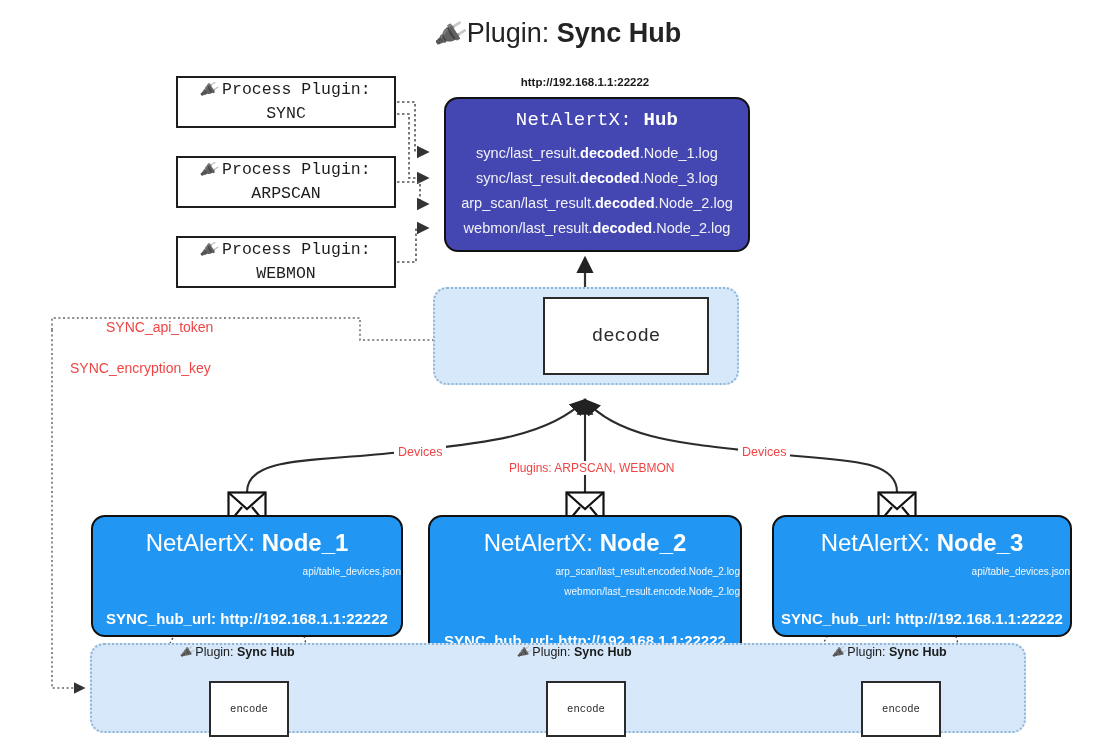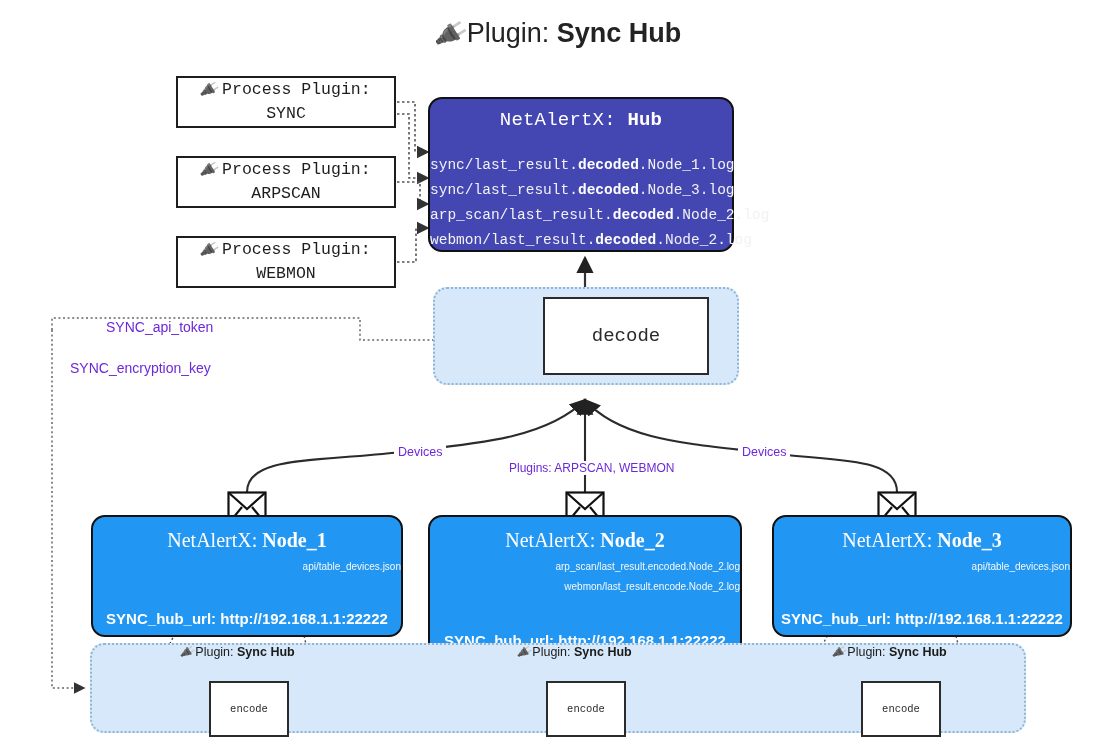--- a/index.html
+++ b/index.html
@@ -33,30 +33,30 @@
   #proc-sync{left:176px;top:76px;width:220px;height:52px;}
   #proc-arp{left:176px;top:156px;width:220px;height:52px;}
   #proc-web{left:176px;top:236px;width:220px;height:52px;}
 
   
   #hub-url{
     position:absolute;left:430px;top:76px;width:310px;text-align:center;
     font-size:11.5px;font-weight:bold;color:#1b1b1b;
   }
   #hub{
-    position:absolute;left:428px;top:97px;width:306px;height:155px;
+    position:absolute;left:444px;top:97px;width:306px;height:155px;
     background:#4446b2;border:2.5px solid #111111;border-radius:14px;
     box-sizing:border-box;padding-top:10px;
   }
   #hub .hub-title{
     font-family:"Liberation Mono","DejaVu Sans Mono",monospace;
     font-size:19px;color:#ffffff;text-align:center;letter-spacing:.2px;
   }
   #hub .hub-title .strong{font-weight:bold;}
-  #hub .loglist{margin-top:22px;font-family:Liberation Mono, monospace;}
+  #hub .loglist{margin-top:10px;}
   #hub .logline{
     font-size:14.5px;color:#f2f2f5;line-height:1.72;white-space:nowrap;text-align:center;
   }
   #hub .logline b{font-weight:bold;color:#ffffff;}
 
   
   .bluebox{
     position:absolute;background:#d6e8f9;border:2px dotted #8fb6d6;
     border-radius:14px;box-sizing:border-box;
   }
@@ -82,39 +82,39 @@
   #plabel-1{left:181px;}
   #plabel-2{left:518px;}
   #plabel-3{left:833px;}
 
   
   .node{
     position:absolute;background:#2196f3;border:2.5px solid #111111;
     border-radius:14px;box-sizing:border-box;padding-top:12px;
   }
   .node .node-title{
-    font-family:Liberation Serif, serif;
-    font-size:20px;color:#ffffff;text-align:center;
+    font-family:Liberation Sans, sans-serif;
+    font-size:24px;color:#ffffff;text-align:center;
   }
   .node .node-title .strong{font-weight:bold;}
   .node .node-line{
     font-size:10px;color:#f4f8fc;text-align:right;line-height:1.75;margin-top:6px;white-space:nowrap;
   }
   .node .node-line.tight{margin-top:2px;}
   .node .node-foot{
     position:absolute;left:0;bottom:8px;width:100%;text-align:center;
     font-size:15px;font-weight:bold;color:#ffffff;white-space:nowrap;
   }
   #node-1{left:91px;top:515px;width:312px;height:122px;}
   #node-2{left:428px;top:515px;width:314px;height:144px;}
   #node-3{left:772px;top:515px;width:300px;height:122px;}
 
   
   .edge-label{
-    position:absolute;font-size:12.5px;color:#6d28d9;background:#ffffff;
+    position:absolute;font-size:12.5px;color:#ef4444;background:#ffffff;
     padding:0 4px;white-space:nowrap;
   }
   #lbl-devices-1{left:394px;top:445px;}
   #lbl-devices-2{left:738px;top:445px;}
   #lbl-plugins{left:505px;top:461px;font-size:12px;}
   #lbl-api-token{left:102px;top:319px;font-size:14px;}
   #lbl-enc-key{left:66px;top:360px;font-size:14px;}
 
   
   .envelope{position:absolute;width:40px;height:34px;}
@@ -182,20 +182,21 @@
     <div>ARPSCAN</div>
   </div>
   <div class="procbox" id="proc-web">
     <div class="l1">
         <span class="plug">🔌</span>
         <span>Process Plugin:</span>
       </div>
     <div>WEBMON</div>
   </div>
 
+  <div id="hub-url">http://192.168.1.1:22222</div>
   <div id="hub">
     <div class="hub-title"><span>NetAlertX: </span><span class="strong">Hub</span></div>
     <div class="loglist">
       <div class="logline"><span>sync/last_result.</span><b>decoded</b><span>.Node_1.log</span></div>
       <div class="logline"><span>sync/last_result.</span><b>decoded</b><span>.Node_3.log</span></div>
       <div class="logline"><span>arp_scan/last_result.</span><b>decoded</b><span>.Node_2.log</span></div>
       <div class="logline"><span>webmon/last_result.</span><b>decoded</b><span>.Node_2.log</span></div>
     </div>
   </div>
 

